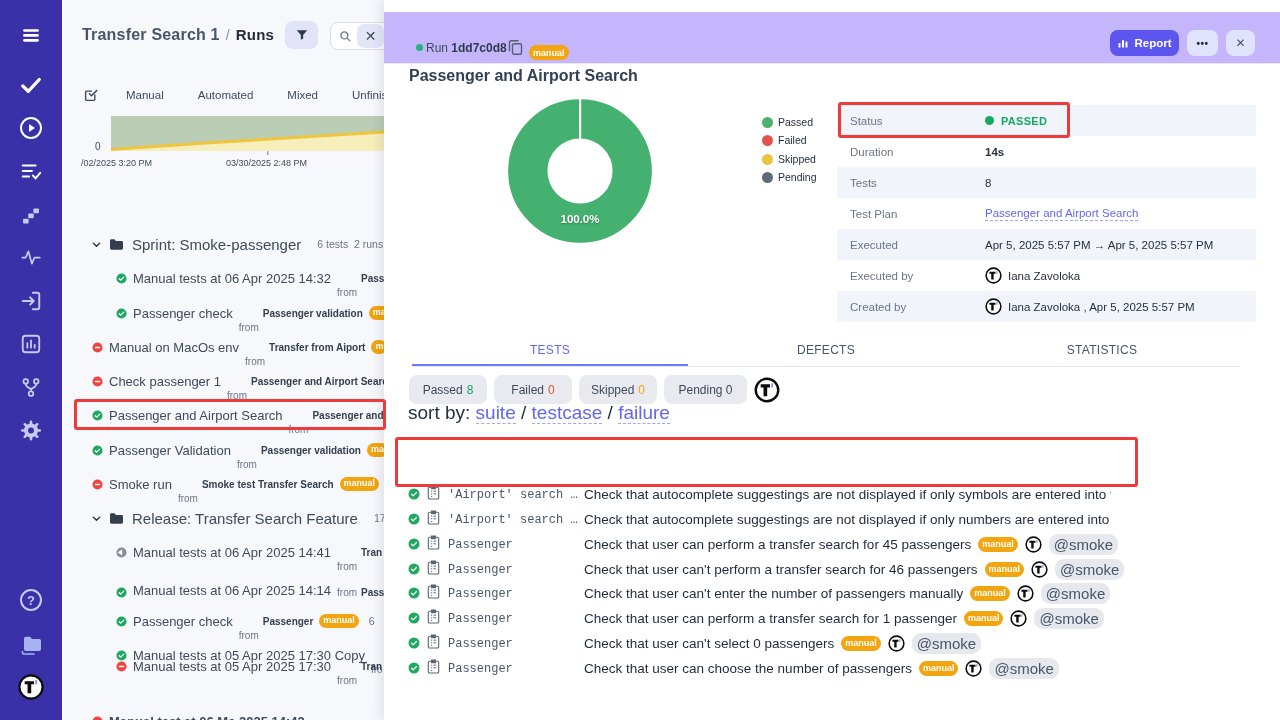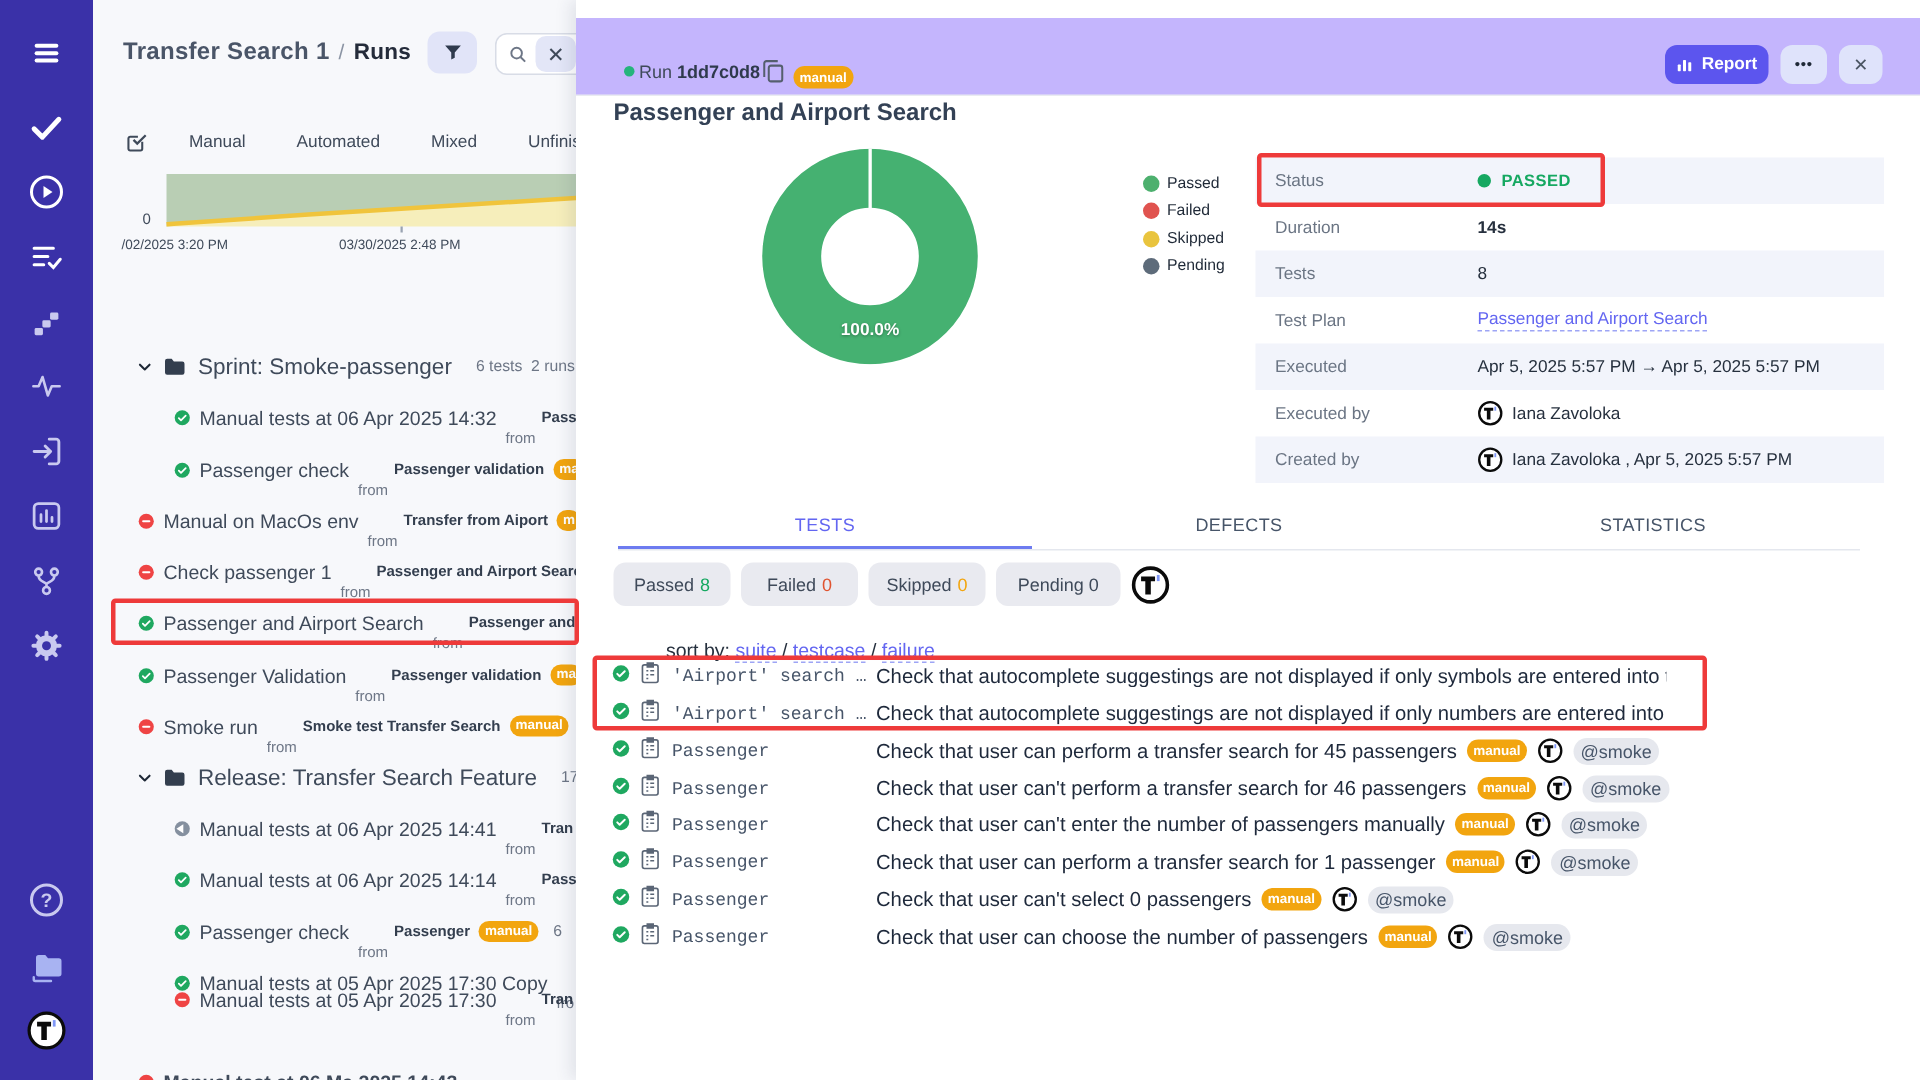--- a/index.html
+++ b/index.html
@@ -68,28 +68,28 @@
 
 .tabbar { position:absolute; left:28px; top:340px; width:828px; height:27px; border-bottom:1px solid #e4e7ee; display:flex; }
 .tabbar div { width:33.333%; text-align:center; font-size:12px; color:#475569; letter-spacing:0.3px; padding-top:3px; }
 .tabbar .active { color:#6366f1; border-bottom:2px solid #6d7bf0; }
 
 
 .chips { position:absolute; left:25px; top:375px; display:flex; gap:7px; align-items:center; }
 .chip { height:29px; background:#e9eaf0; border-radius:8px; font-size:12px; color:#3f4a5a; display:flex; align-items:center; justify-content:center; gap:4px; }
 .chip .g { color:#16a861; } .chip .r { color:#e0532f; } .chip .o { color:#f2a50f; }
 .srch { width:171px; height:29px; background:#fff; border:1px solid #d8dce6; border-radius:6px; display:flex; align-items:center; padding-left:9px; color:#8a93a3; font-size:12.3px; gap:6px; }
-.sortrow { position:absolute; left:24px; top:426px; font-size:13px; color:#26303e;margin-left:36px; }
+.sortrow { position:absolute; left:24px; top:402px; font-size:19px; color:#26303e; }
 .sortrow a { color:#6366f1; border-bottom:1px dashed #9ea5f5; }
 
 
-.trw { position:absolute; left:24px; height:25px; display:flex; align-items:center; white-space:nowrap; }
+.trw { position:absolute; left:24px; height:25px; display:flex; align-items:center; white-space:nowrap;margin-top:44px; }
 .suite { font-family:"Liberation Mono", monospace; font-size:12px; color:#475569; position:absolute; left:40px; }
 .ttl { position:absolute; left:176px; font-size:13.5px; color:#1e293b; display:flex; align-items:center; gap:7px; }
-.smoke { background:#e6e8ee; color:#475569; font-size:12px; border-radius:9px; padding:2px 5px; }
+.smoke { background:#e6e8ee; color:#475569; font-size:15px; border-radius:9px; padding:2px 5px; }
 
 
 .redbox { position:absolute; border:3px solid #ee3a3a; border-radius:3px; z-index:10; }
 </style>
 </head>
 <body>
 
 <div id="leftpanel">
   <div class="lp-title"><span style="color:#4a5568">Transfer Search 1</span><span class="sep">/</span><span style="color:#242b3a;font-size:15px">Runs</span></div>
   <div class="filterbtn">
@@ -238,21 +238,21 @@
         <span class="icn">
           <svg width="11" height="11" viewBox="0 0 24 24">
             <circle cx="12" cy="12" r="11" fill="#85909f"></circle>
             <path d="M13.5 5.5v13L3.5 12z" fill="#fff"></path>
           </svg>
         </span>
         <span class="tname">Manual tests at 06 Apr 2025 14:41</span>
         <span class="tfrom">from</span>
         <span class="tbold">Tran</span>
       </div>
-      <div class="trow" style="top:346px; left:54px;">
+      <div class="trow" style="top:346px; left:54px;align-items:flex-end;">
         <span class="icn">
           <svg width="11" height="11" viewBox="0 0 24 24">
             <circle cx="12" cy="12" r="11" fill="#1fa860"></circle>
             <path d="M7 12.5l3.2 3.2L17 9" stroke="#fff" stroke-width="2.6" fill="none" stroke-linecap="round" stroke-linejoin="round"></path>
           </svg>
         </span>
         <span class="tname">Manual tests at 06 Apr 2025 14:14</span>
         <span class="tfrom">from</span>
         <span class="tbold">Pass</span>
       </div>

